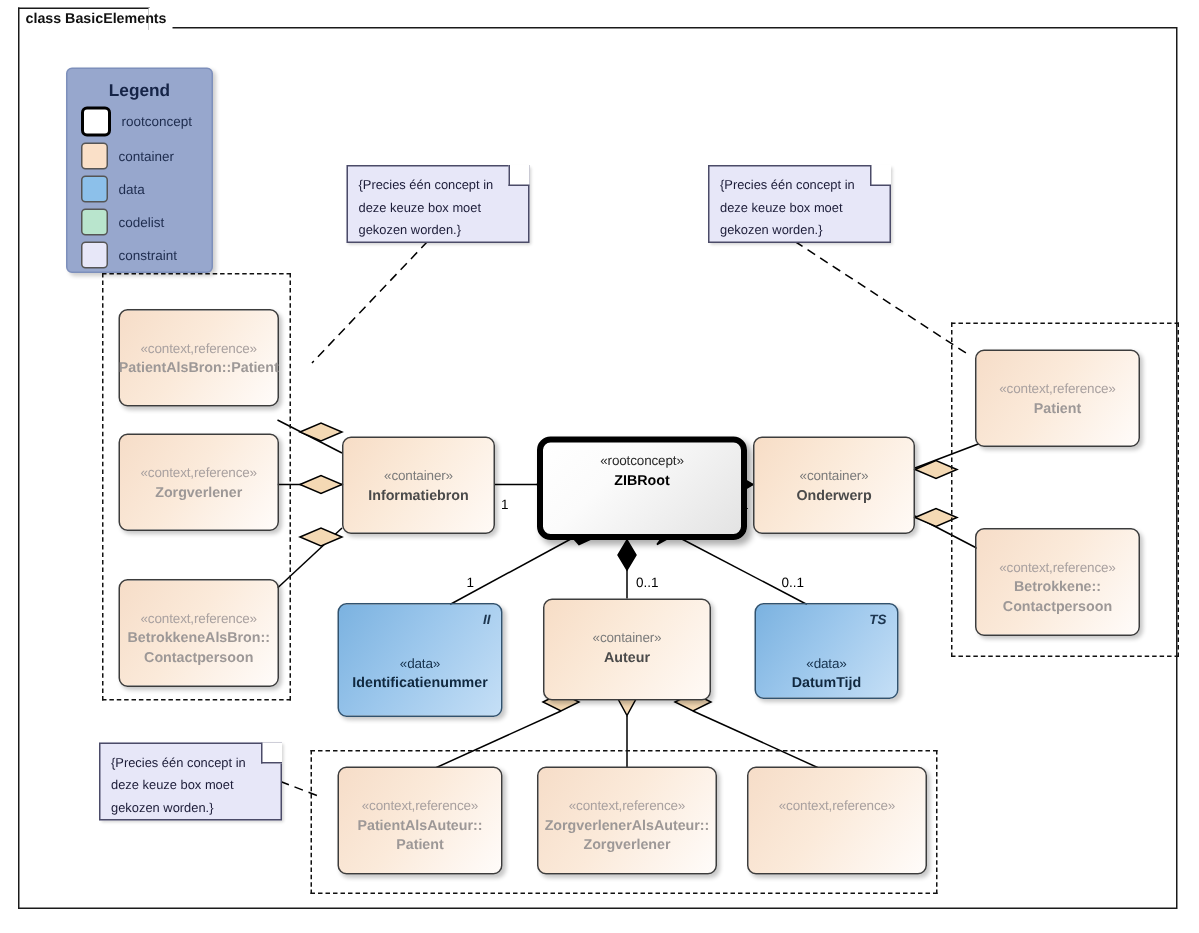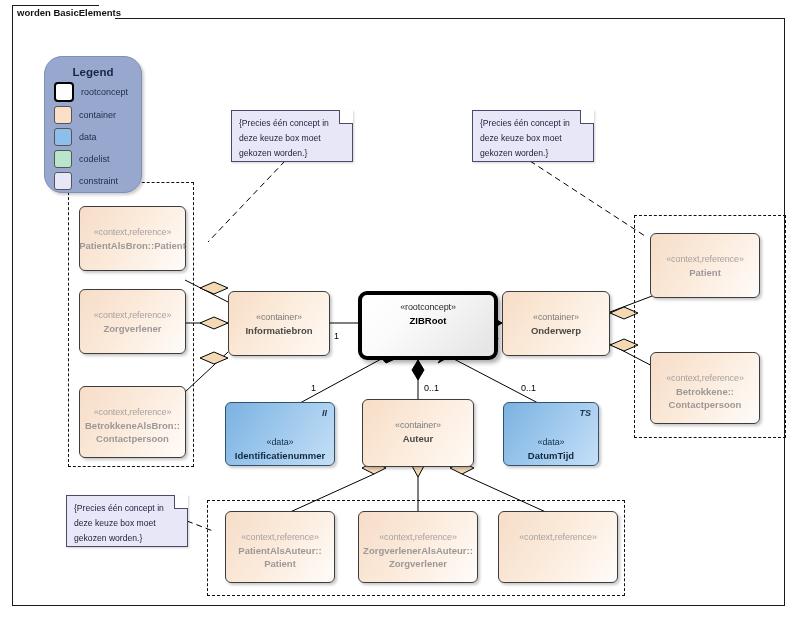--- a/index.html
+++ b/index.html
@@ -108,25 +108,25 @@
     border:4px solid #000000;
     border-radius:9px;
     box-shadow:3px 3px 4px rgba(0,0,0,.32);
     padding-top:6px;
   }
   .n-root .stereo{color:#2a2a2a;}
   .n-root .nm{color:#000000;}
 
   
   #legend{
-    position:absolute; left:44px; top:56px;
+    position:absolute; left:44px; top:45px;
     width:96px; height:135px;
     background:#97a7cd;
     border:1px solid #7d8fbb;
-    border-radius:18px;
+    border-radius:4px;
     box-shadow:2px 2px 3px rgba(0,0,0,.2);
     z-index:4;
   }
   #legend .lg-title{
     text-align:center;
     font-size:11.5px;font-weight:bold;color:#162447;
     margin-top:9px;
   }
   .lg-row{
     display:flex;align-items:center;
@@ -181,21 +181,21 @@
   }
 </style>
 </head>
 <body>
 
 <div id="canvas">
 
   <div id="frame"></div>
   <div id="frame-tab"></div>
   <div id="frame-tab-clip"></div>
-  <div id="frame-title">worden BasicElements</div>
+  <div id="frame-title">class BasicElements</div>
 
   <div class="grp" style="left:68px;  top:182px; width:126px; height:285px;"></div>
   <div class="grp" style="left:634px;top:215px; width:152px; height:223px;"></div>
   <div class="grp" style="left:207px; top:500px; width:418px; height:96px;"></div>
 
   <svg id="links" viewBox="0 0 799 622">
     <defs>
       <marker id="none"></marker>
     </defs>
     <g stroke="#000" stroke-width="1" fill="none">
@@ -335,21 +335,21 @@
   </div>
 
   <div class="node n-ref" style="left:650px;top:352px;width:110px;height:72px;">
     <div class="stereo">«context,reference»</div>
     <div class="nm">
       <span>Betrokkene::</span>
       <span>Contactpersoon</span>
     </div>
   </div>
 
-  <div class="node n-data" style="left:225px;top:402px;width:110px;height:64px;position:absolute;">
+  <div class="node n-data" style="left:225px;top:402px;width:110px;height:76px;position:absolute;">
     <div class="corner">II</div>
     <div class="stereo" style="margin-top:14px;">«data»</div>
     <div class="nm">Identificatienummer</div>
   </div>
 
   <div class="node n-container" style="left:362px;top:399px;width:112px;height:68px;">
     <div class="stereo">«container»</div>
     <div class="nm">Auteur</div>
   </div>
 

